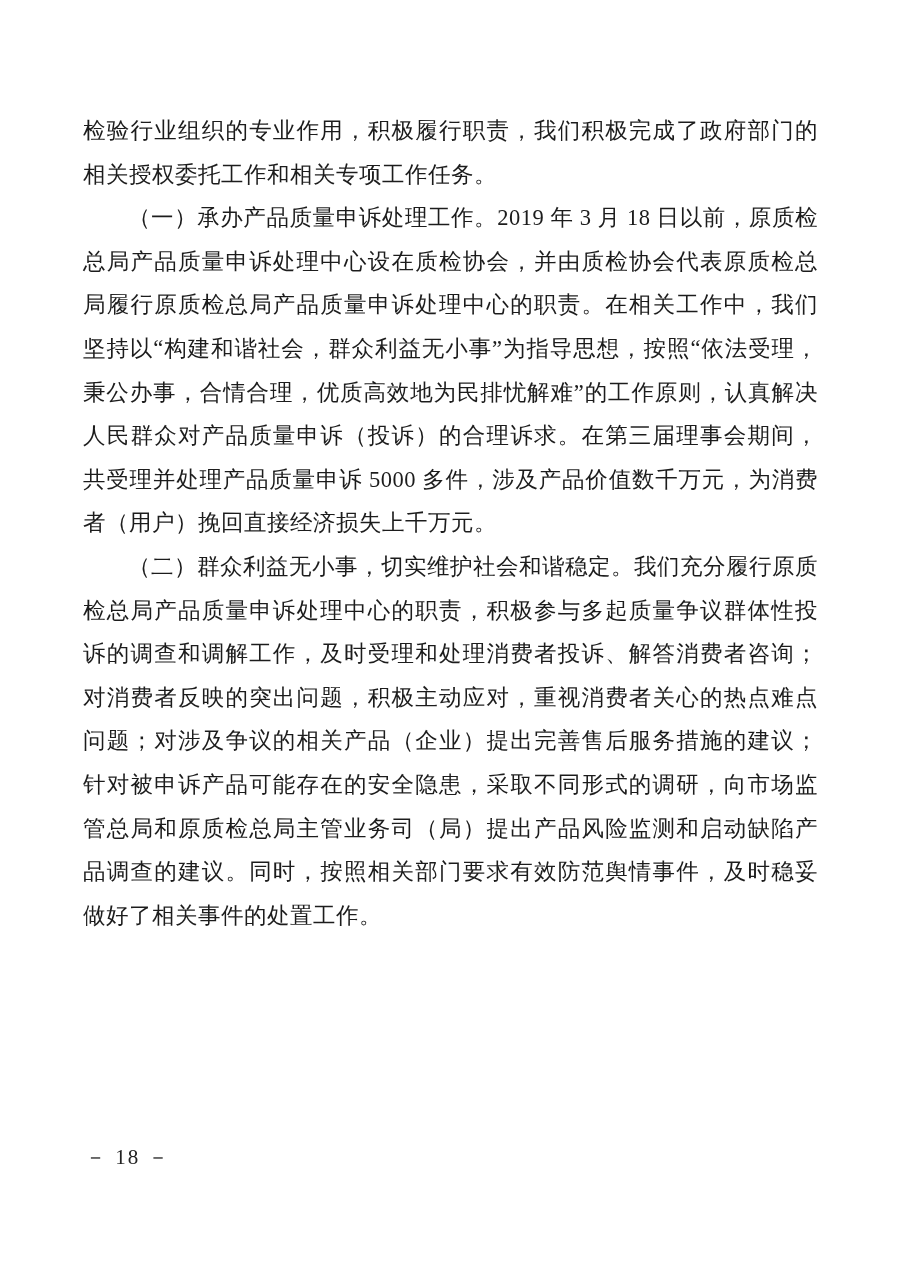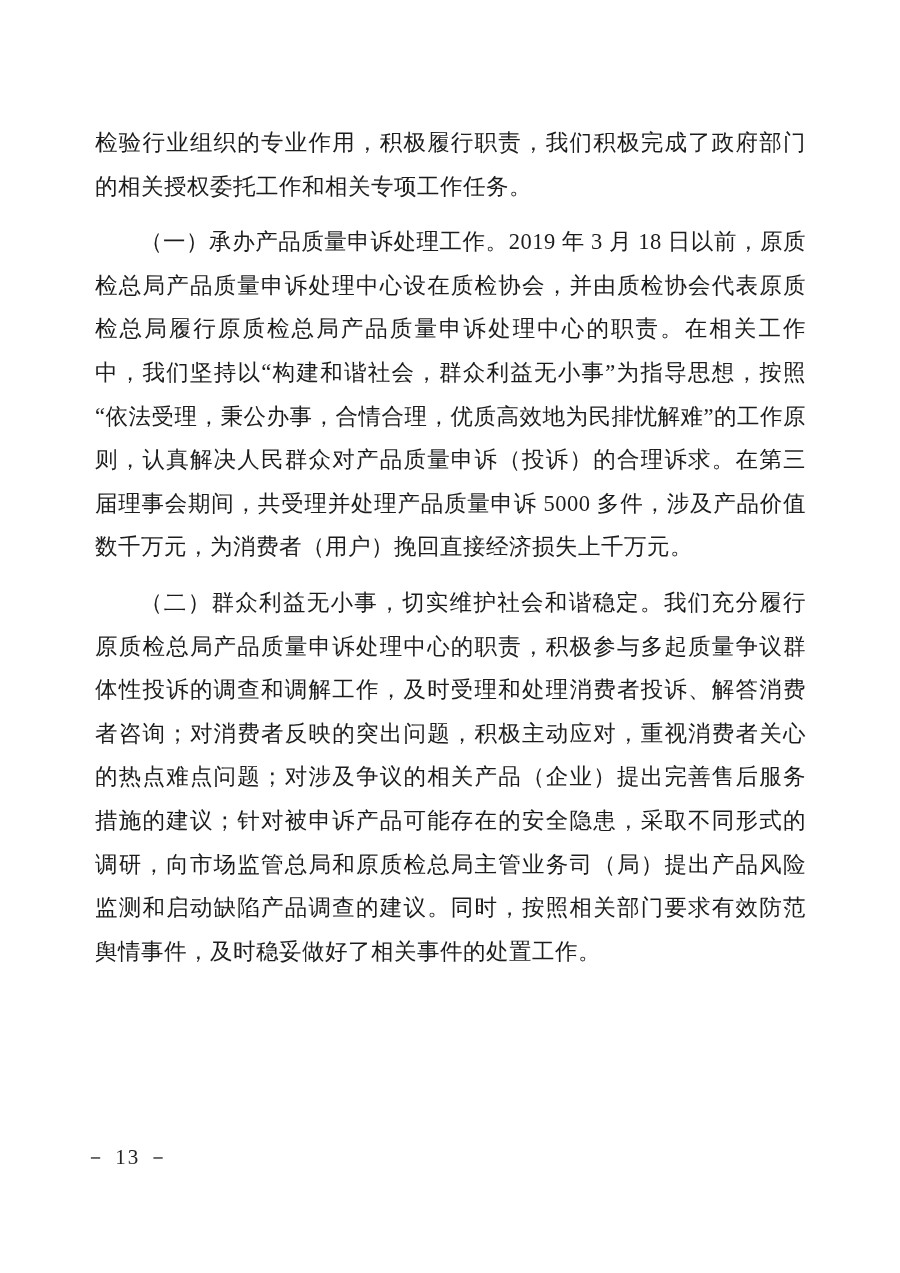--- a/index.html
+++ b/index.html
@@ -20,21 +20,21 @@
     position: absolute;
     left: 83px;
     top: 109px;
     width: 735px;
     font-size: 22.5px;
     line-height: 43.6px;
     text-align: justify;
     letter-spacing: 0.5px;
   }
   .para {
-    margin: 12px;
+    margin: 0;
     padding: 0;
     text-indent: 0;
   }
   .para.indent {
     text-indent: 2em;
   }
   .run-bold {
     font-weight: 400;
   }
   .footer {
@@ -51,15 +51,15 @@
 </head>
 <body>
 
 <div class="page">
   <main class="content" id="document-body">
       <p class="para"><span class="run-normal">检验行业组织的专业作用，积极履行职责，我们积极完成了政府部门的相关授权委托工作和相关专项工作任务。</span></p>
       <p class="para indent"><span class="run-bold">（一）承办产品质量申诉处理工作。</span><span class="run-normal">2019 年 3 月 18 日以前，原质检总局产品质量申诉处理中心设在质检协会，并由质检协会代表原质检总局履行原质检总局产品质量申诉处理中心的职责。在相关工作中，我们坚持以“构建和谐社会，群众利益无小事”为指导思想，按照“依法受理，秉公办事，合情合理，优质高效地为民排忧解难”的工作原则，认真解决人民群众对产品质量申诉（投诉）的合理诉求。在第三届理事会期间，共受理并处理产品质量申诉 5000 多件，涉及产品价值数千万元，为消费者（用户）挽回直接经济损失上千万元。</span></p>
       <p class="para indent"><span class="run-bold">（二）群众利益无小事，切实维护社会和谐稳定。</span><span class="run-normal">我们充分履行原质检总局产品质量申诉处理中心的职责，积极参与多起质量争议群体性投诉的调查和调解工作，及时受理和处理消费者投诉、解答消费者咨询；对消费者反映的突出问题，积极主动应对，重视消费者关心的热点难点问题；对涉及争议的相关产品（企业）提出完善售后服务措施的建议；针对被申诉产品可能存在的安全隐患，采取不同形式的调研，向市场监管总局和原质检总局主管业务司（局）提出产品风险监测和启动缺陷产品调查的建议。同时，按照相关部门要求有效防范舆情事件，及时稳妥做好了相关事件的处置工作。</span></p>
     </main>
   <footer class="footer">
-    <span>－ 13 －</span>
+    <span>－ 18 －</span>
   </footer>
 </div>
 
 </body></html>

